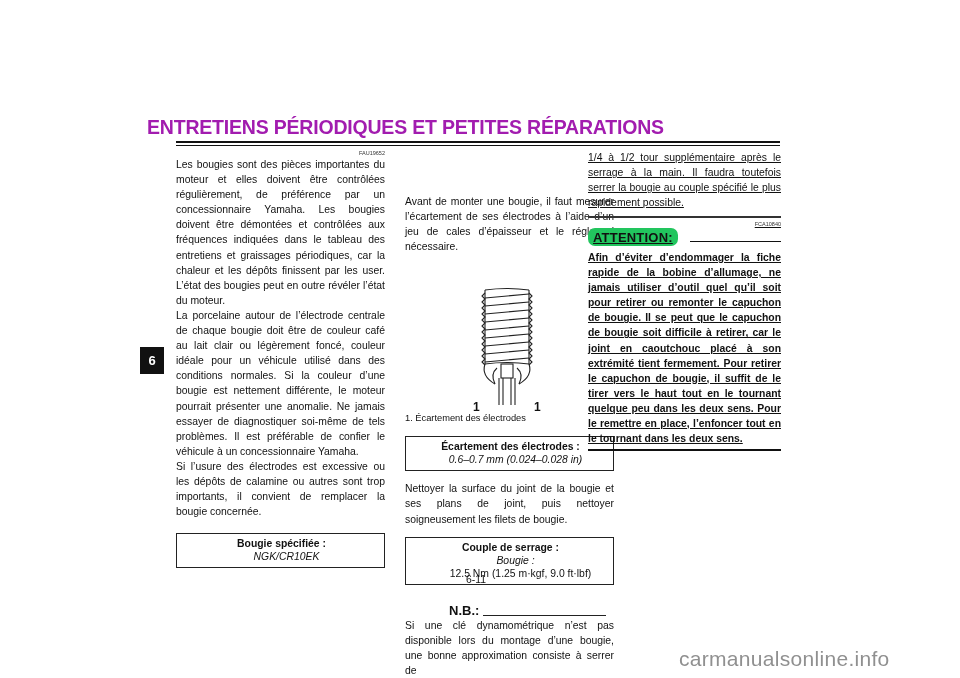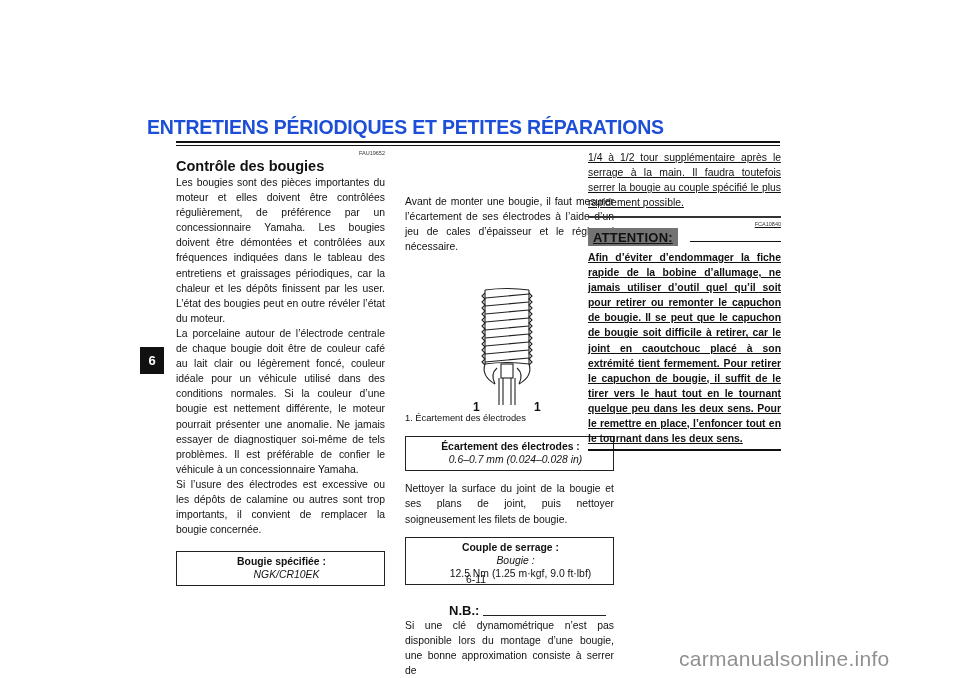--- a/index.html
+++ b/index.html
@@ -16,21 +16,21 @@
       color: #111;
     }
     .page-title {
       position: absolute;
       left: 147px;
       top: 116px;
       font-size: 19.5px;
       font-weight: bold;
       letter-spacing: -0.2px;
       white-space: nowrap;
-      color: #1d4ed8;
+      color: #a21caf;
     }
     .title-rule-thick {
       position: absolute;
       left: 176px;
       top: 141px;
       width: 604px;
       height: 2px;
       background: #111;
     }
     .title-rule-thin {
@@ -116,25 +116,26 @@
     }
     .sep-rule {
       height: 1.5px;
       background: #333;
     }
     .att-row {
       display: flex;
       align-items: center;
     }
     .att-label {
-      background: #737373;
+      background: #22c55e;
       font-weight: bold;
       font-size: 13px;
       padding: 2px 5px 1px 5px;
       letter-spacing: 0.2px;
+      border-radius: 7px;
     }
     .att-line {
       flex: 1;
       border-bottom: 1.5px solid #111;
       margin-left: 12px;
       margin-top: 10px;
     }
     .att-text {
       font-weight: bold;
       font-size: 10.4px;
@@ -163,21 +164,20 @@
 <body>
 
 <div class="page-title">ENTRETIENS PÉRIODIQUES ET PETITES RÉPARATIONS</div>
 <div class="title-rule-thick"></div>
 <div class="title-rule-thin"></div>
 
 <div class="chapter-tab">6</div>
 
 <div class="col col1">
   <div class="ref-code">FAU19652</div>
-  <div class="section-heading">Contrôle des bougies</div>
   <p>Les bougies sont des pièces importantes du moteur et elles doivent être contrôlées régulièrement, de préférence par un concessionnaire Yamaha. Les bougies doivent être démontées et contrôlées aux fréquences indiquées dans le tableau des entretiens et graissages périodiques, car la chaleur et les dépôts finissent par les user. L’état des bougies peut en outre révéler l’état du moteur.</p>
   <p>La porcelaine autour de l’électrode centrale de chaque bougie doit être de couleur café au lait clair ou légèrement foncé, couleur idéale pour un véhicule utilisé dans des conditions normales. Si la couleur d’une bougie est nettement différente, le moteur pourrait présenter une anomalie. Ne jamais essayer de diagnostiquer soi-même de tels problèmes. Il est préférable de confier le véhicule à un concessionnaire Yamaha.</p>
   <p>Si l’usure des électrodes est excessive ou les dépôts de calamine ou autres sont trop importants, il convient de remplacer la bougie concernée.</p>
   <div style="height:14px"></div>
   <div class="spec-box">
     <div class="label">Bougie spécifiée :</div>
     <div class="indent1">NGK/CR10EK</div>
   </div>
 </div>
 

